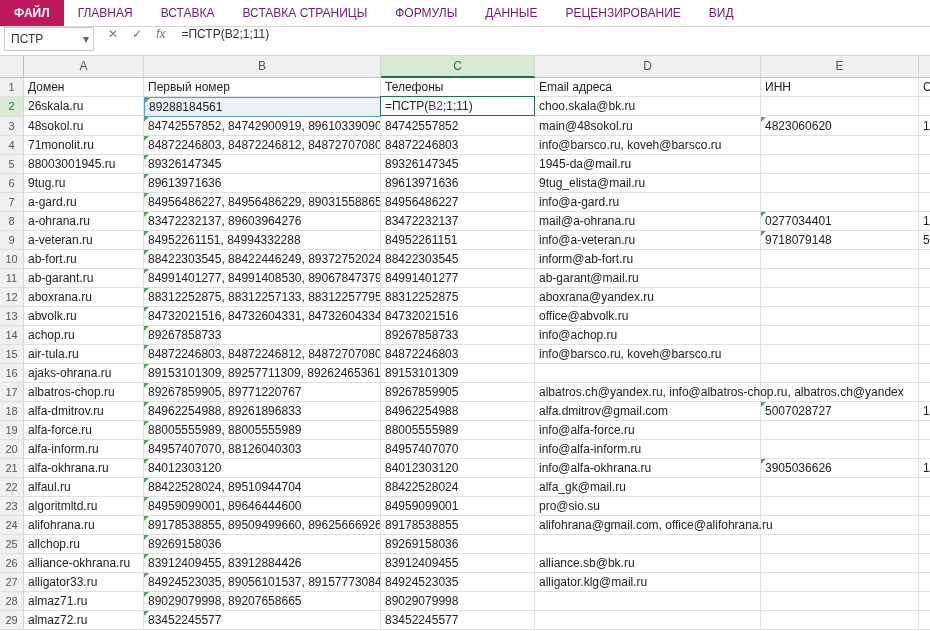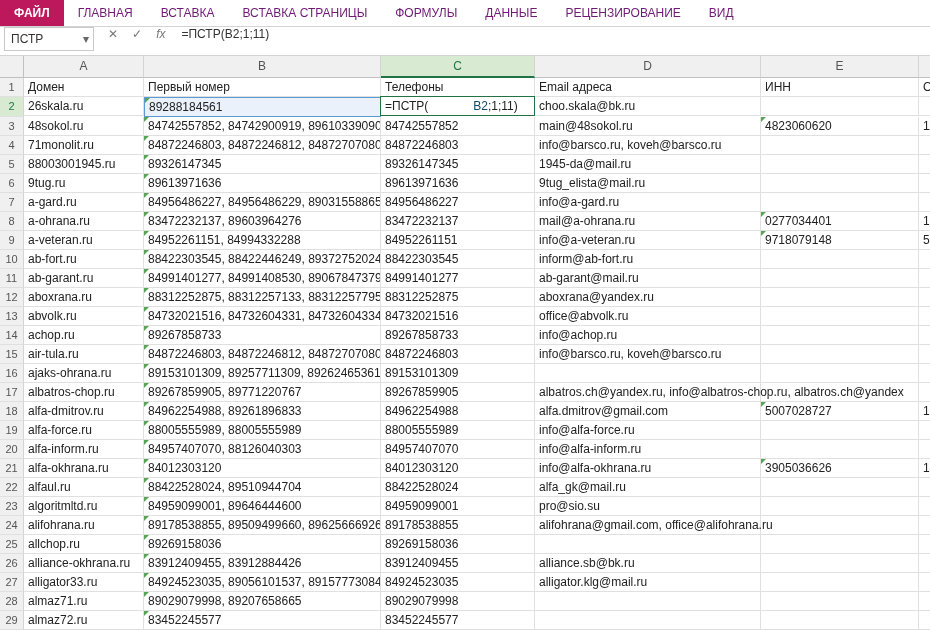--- a/index.html
+++ b/index.html
@@ -19,21 +19,21 @@
   .grid{display:grid;grid-template-columns:24px 120px 237px 154px 226px 158px 40px;}
   .colhdr{background:#f0f0f0;border-right:1px solid #d4d4d4;border-bottom:1px solid #c0c0c0;text-align:center;line-height:20px;color:#555;font-size:12px;}
   .colhdr.active{background:#d9ead3;border-bottom:2px solid #217346;color:#217346;}
   .rowhdr{background:#f0f0f0;border-right:1px solid #d4d4d4;border-bottom:1px solid #e0e0e0;text-align:center;line-height:18px;color:#555;font-size:11px;}
   .rowhdr.active{background:#d9ead3;color:#217346;}
   .corner{background:#f0f0f0;border-right:1px solid #c0c0c0;border-bottom:1px solid #c0c0c0;}
   .cell{border-right:1px solid #e0e0e0;border-bottom:1px solid #e0e0e0;padding:0 4px;line-height:18px;height:18px;white-space:nowrap;overflow:hidden;font-size:12px;color:#222;}
   .cell.sel-src{border:1px solid #5b9bd5;background:#eaf1fb;}
   .cell.sel-dst{background:#fff;position:relative;overflow:visible;}
   .cell.sel-dst .editbox{position:absolute;left:-1px;top:-1px;right:-1px;bottom:-1px;border:1px solid #217346;background:#fff;padding:0 4px;line-height:18px;}
-  .editbox .ref{color:#0c4a6e;margin-left:45px;}
+  .editbox .ref{color:#701a75;}
   .tri{position:relative;}
   .tri::before{content:"";position:absolute;left:0;top:0;border-top:5px solid #58a358;border-right:5px solid transparent;}
   #rows-container{display:contents;}
 </style>
 </head>
 <body>
 
 <div class="ribbon">
   <div class="tab file">ФАЙЛ</div>
   <div class="tab">ГЛАВНАЯ</div>

